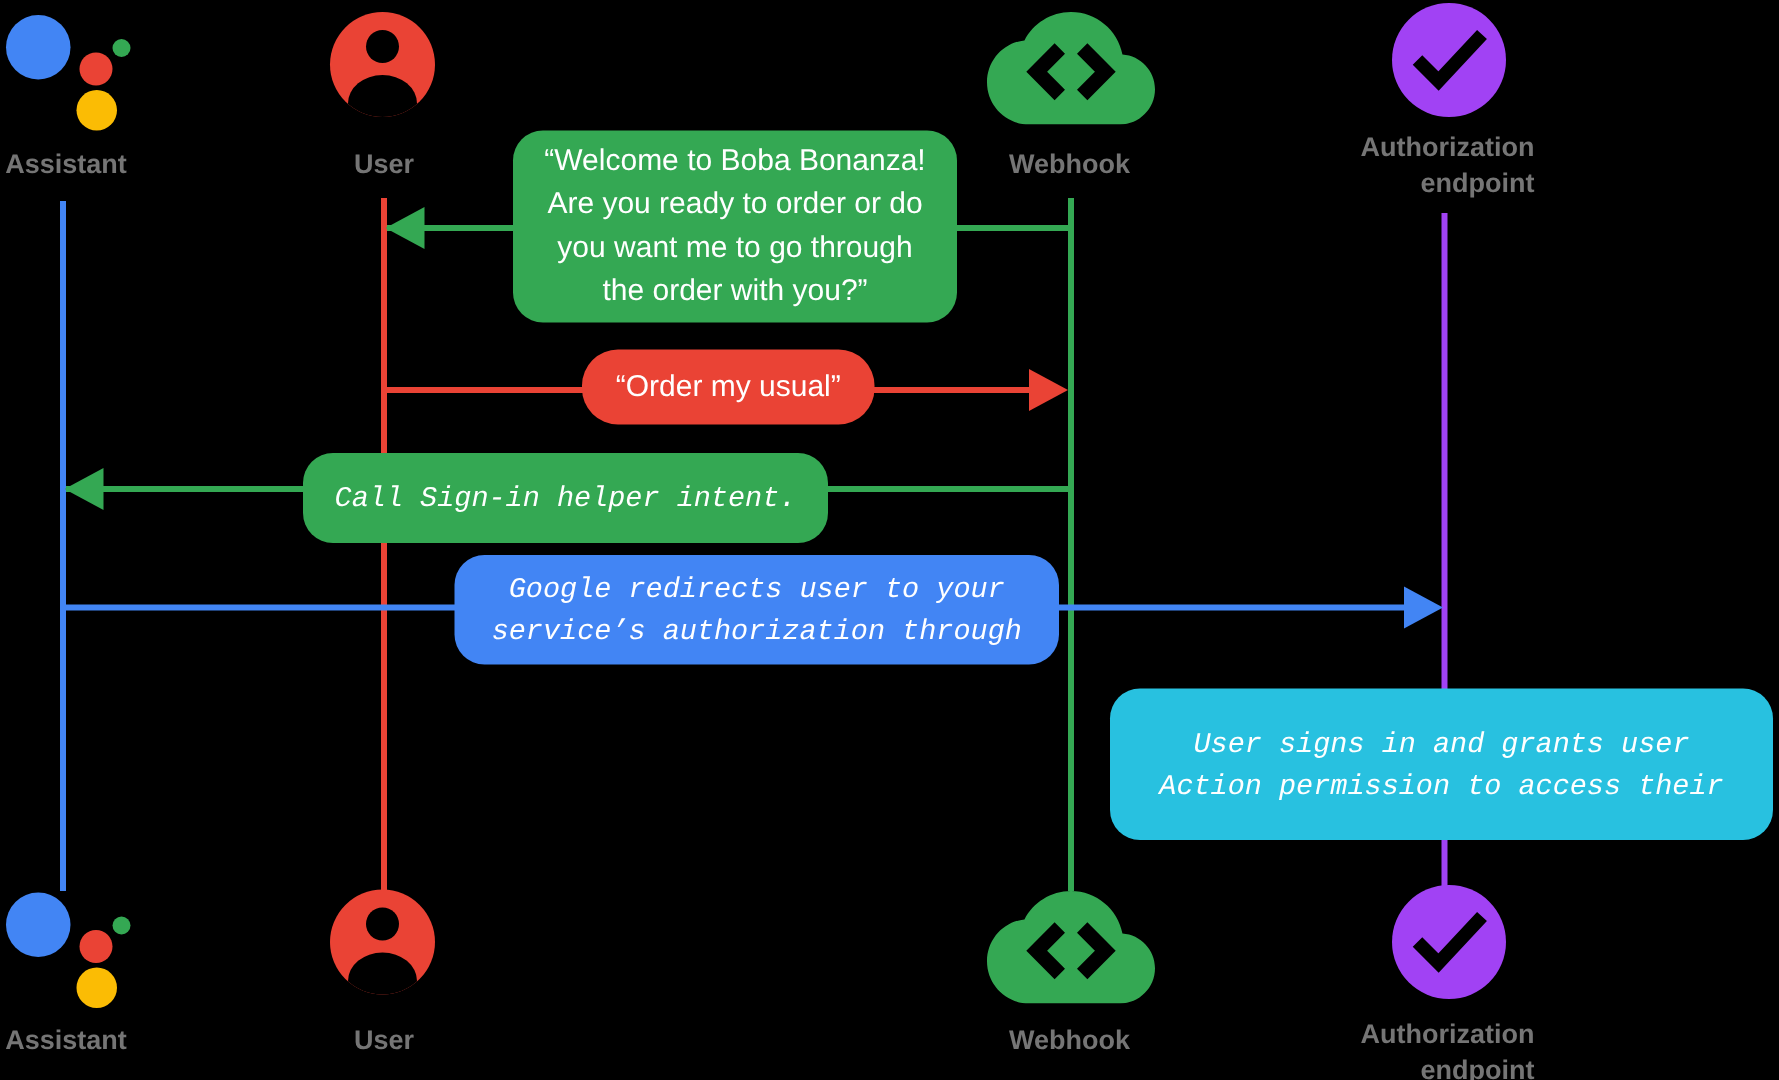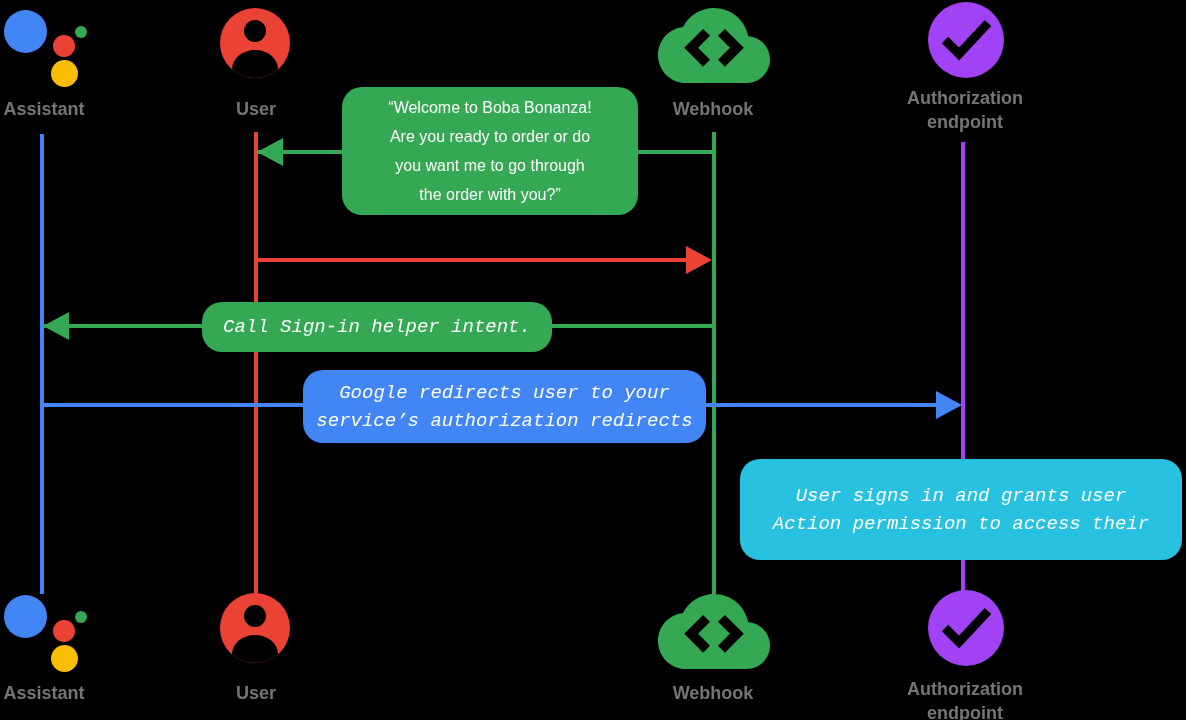--- a/index.html
+++ b/index.html
@@ -23,31 +23,31 @@
   .ah-left{border-right-width:26px;border-right-style:solid;}
   .ah-right{border-left-width:26px;border-left-style:solid;}
   .ah-1{left:257px;top:138px;border-right-color:#34a853;}
   .ah-2{left:686px;top:246px;border-left-color:#ea4335;}
   .ah-3{left:43px;top:312px;border-right-color:#34a853;}
   .ah-4{left:936px;top:391px;border-left-color:#4285f4;}
   
   .bubble{position:absolute;z-index:3;display:flex;flex-direction:column;
           align-items:center;justify-content:center;color:#fff;text-align:center;}
   .bubble span{display:block;white-space:nowrap;}
-  .speech{font-family:"Liberation Sans",sans-serif;font-size:16px;line-height:29px;font-weight:400;text-align:center;}
+  .speech{font-family:"Liberation Sans",sans-serif;font-size:20px;line-height:29px;font-weight:400;text-align:center;}
   .code{font-family:"Liberation Mono",monospace;font-style:italic;font-size:19px;line-height:28px;}
   .b-1{left:342px;top:87px;width:296px;height:128px;background:#34a853;border-radius:20px;}
   .b-2{left:388px;top:233px;width:195px;height:50px;background:#ea4335;border-radius:24px;}
-  .b-3{left:202px;top:302px;width:350px;height:50px;background:#34a853;border-radius:20px;}
+  .b-3{left:202px;top:302px;width:350px;height:60px;background:#34a853;border-radius:20px;}
   .b-4{left:303px;top:370px;width:403px;height:73px;background:#4285f4;border-radius:20px;}
   .b-5{left:740px;top:459px;width:442px;height:101px;background:#28c1e0;border-radius:20px;}
   
   .actor-label{position:absolute;z-index:2;color:#757575;font-weight:700;font-size:18px;
                line-height:24px;text-align:center;transform:translateX(-50%);white-space:nowrap;}
-  .actor-label span{display:block;}
+  .actor-label span{display:block;text-align:right;}
   
   .icon{position:absolute;z-index:2;}
   .assistant-logo{width:88px;height:82px;}
   .assistant-logo i{position:absolute;display:block;border-radius:50%;}
   .al-blue{left:2px;top:4px;width:43px;height:43px;background:#4285f4;}
   .al-red{left:51px;top:29px;width:22px;height:22px;background:#ea4335;}
   .al-green{left:73px;top:20px;width:12px;height:12px;background:#34a853;}
   .al-yellow{left:49px;top:54px;width:27px;height:27px;background:#fbbc04;}
   .user-icon{width:70px;height:70px;background:#ea4335;border-radius:50%;overflow:hidden;}
   .user-icon .head{position:absolute;left:24px;top:12px;width:22px;height:22px;
@@ -75,26 +75,29 @@
   <div class="ah ah-left ah-3"></div>
   <div class="msgline ml-4"></div>
   <div class="ah ah-right ah-4"></div>
 
   <div class="bubble speech b-1">
     <span>“Welcome to Boba Bonanza!</span>
     <span>Are you ready to order or do</span>
     <span>you want me to go through</span>
     <span>the order with you?”</span>
   </div>
+  <div class="bubble speech b-2">
+    <span>“Order my usual”</span>
+  </div>
   <div class="bubble code b-3">
     <span>Call Sign-in helper intent.</span>
   </div>
   <div class="bubble code b-4">
     <span>Google redirects user to your</span>
-    <span>service’s authorization redirects</span>
+    <span>service’s authorization through</span>
   </div>
   <div class="bubble code b-5">
     <span>User signs in and grants user</span>
     <span>Action permission to access their</span>
   </div>
 
   <div class="icon assistant-logo" style="left:2px;top:6px;">
     <i class="al-blue"></i>
     <i class="al-red"></i>
     <i class="al-green"></i>

